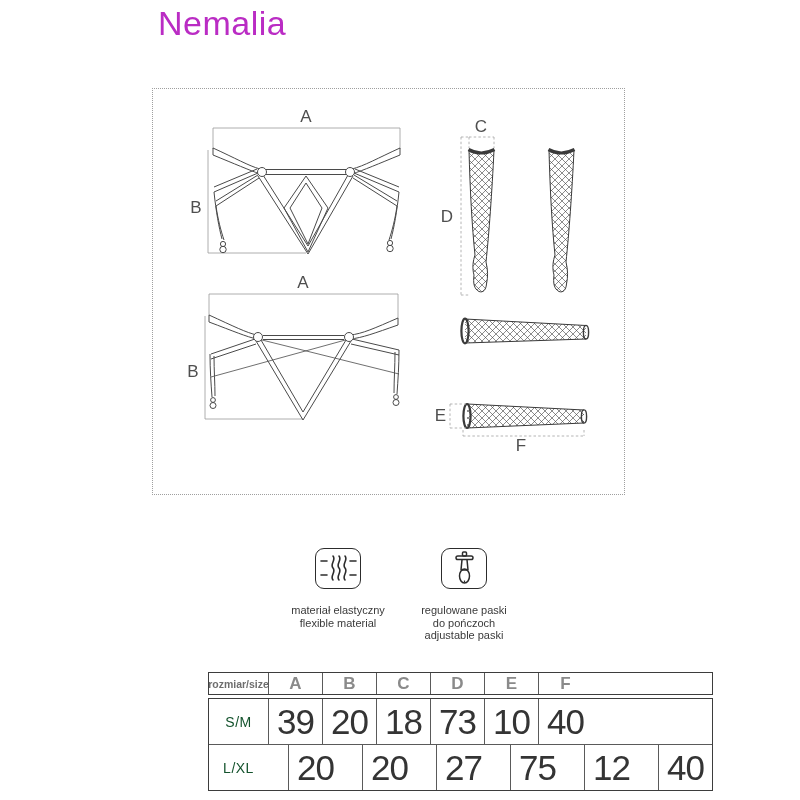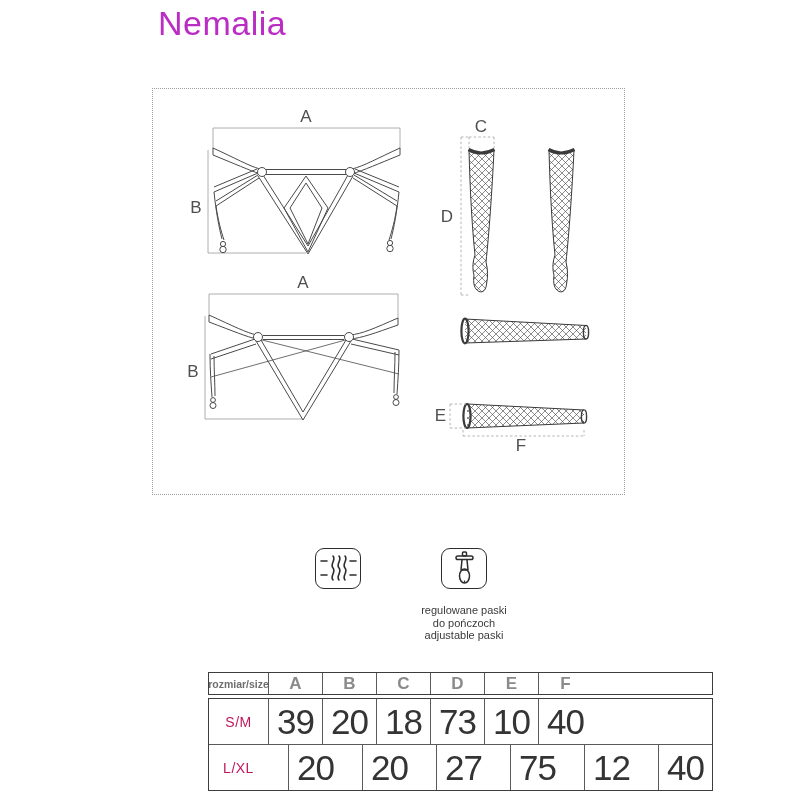--- a/index.html
+++ b/index.html
@@ -33,21 +33,21 @@
   }
   .th.c0{width:59px;border-left:none;font-size:10.5px;color:#6e6e6e;letter-spacing:0;}
   .t-body{margin-top:3px;border:1px solid #3d3d3d;background:#fff;}
   .tr{display:flex;}
   .tr + .tr{border-top:1px solid #5a5a5a;gap:20px;}
   .td{
     width:53px;height:45px;border-left:1px solid #5a5a5a;
     display:flex;align-items:center;justify-content:center;
     font-size:35px;color:#343434;font-weight:300;letter-spacing:-1px;
   }
-  .td.rowlabel{width:59px;border-left:none;font-size:14px;color:#be185d;letter-spacing:.5px;}
+  .td.rowlabel{width:59px;border-left:none;font-size:14px;color:#14532d;letter-spacing:.5px;}
   text{font-family:"Liberation Sans",sans-serif;font-size:17px;fill:#4f4f4f;}
 </style>
 </head>
 <body>
 
 <div class="page-title" style="color:#ba2cc4;">Nemalia</div>
 
 <div class="diagram-box">
   <svg width="471" height="405" viewBox="0 0 471 405">
     <defs>
@@ -141,20 +141,24 @@
   <span class="icon-frame">
     <svg width="43" height="38" viewBox="0 0 43 38">
       <g fill="none" stroke="#2c2c2c" stroke-width="1.6" stroke-linecap="round">
         <path d="M4,12 h6 M4,26 h6 M33,12 h6 M33,26 h6"></path>
         <path d="M16,7 c3.5,4 -3.5,8 0,12 c3.5,4 -3.5,8 0,12"></path>
         <path d="M22,7 c3.5,4 -3.5,8 0,12 c3.5,4 -3.5,8 0,12"></path>
         <path d="M28,7 c3.5,4 -3.5,8 0,12 c3.5,4 -3.5,8 0,12"></path>
       </g>
     </svg>
   </span>
+  <div class="caption">
+    <div>materiał elastyczny</div>
+    <div>flexible material</div>
+  </div>
 </div>
 
 <div class="feature feature-right">
   <span class="icon-frame">
     <svg width="43" height="38" viewBox="0 0 43 38">
       <g fill="none" stroke="#2c2c2c" stroke-width="1.5" stroke-linejoin="round">
         <rect x="19.5" y="3" width="4" height="4" rx="1"></rect>
         <rect x="13" y="7" width="17" height="3.6" rx="1.8"></rect>
         <path d="M19,10.6 L18,21 M24,10.6 L25,21 M18,21 H25"></path>
         <ellipse cx="21.5" cy="27" rx="5" ry="7"></ellipse>

